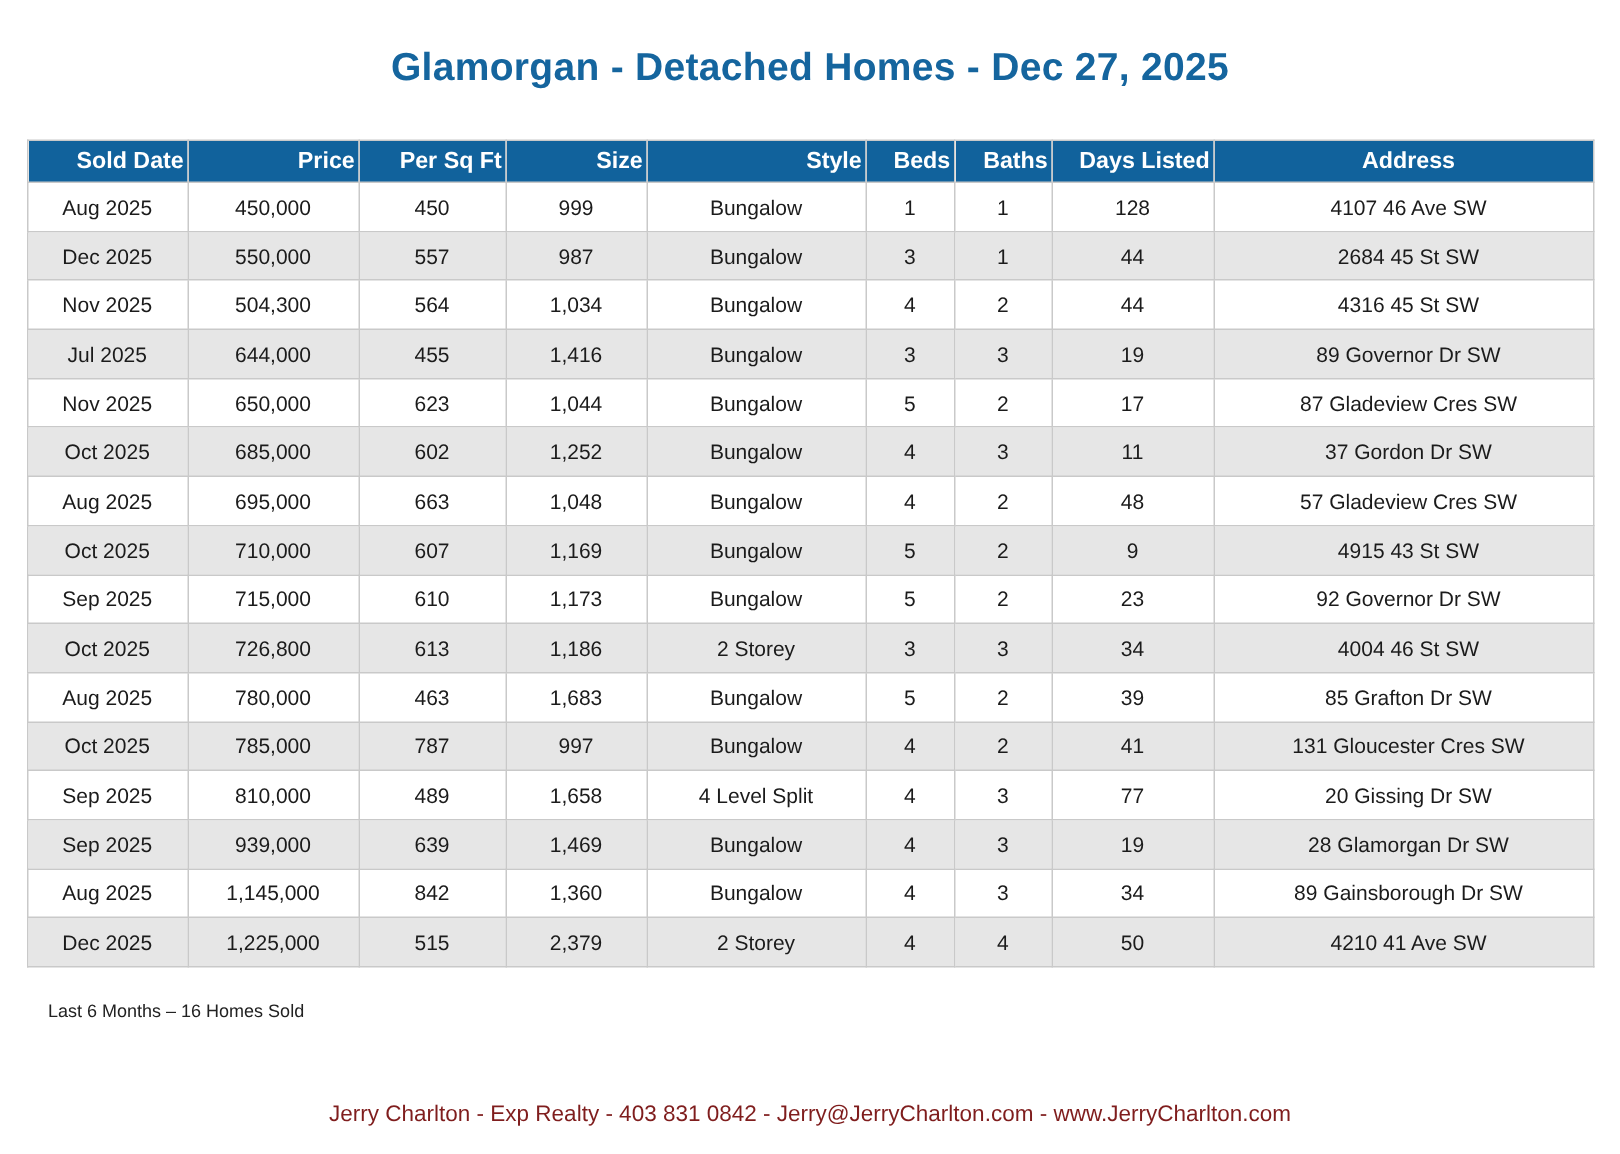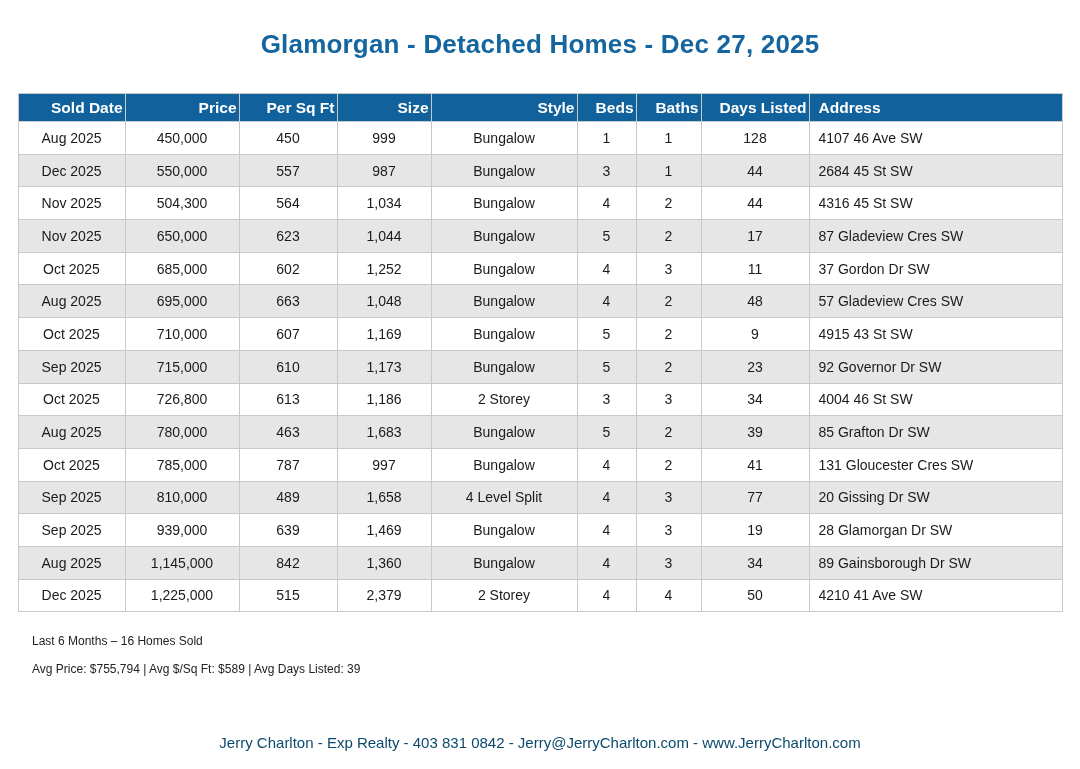--- a/index.html
+++ b/index.html
@@ -47,21 +47,21 @@
   table.listings td {
     font-size: 14px;
     color: #1b1b1b;
     text-align: center;
     height: 31.7px;
     padding: 0 2px;
     background: #ffffff;
   }
   table.listings tbody tr:nth-child(even) td { background: #E6E6E6; }
   table.listings th.addr, table.listings td.addr {
-    text-align: left;
+    text-align: center;
     padding-left: 9px;
   }
   
   col.c0 { width: 107px; }
   col.c1 { width: 114px; }
   col.c2 { width: 98px;  }
   col.c3 { width: 94px;  }
   col.c4 { width: 146px; }
   col.c5 { width: 59px;  }
   col.c6 { width: 65px;  }
@@ -76,21 +76,21 @@
     font-size: 12px;
     line-height: 19px;
   }
   .footer {
     position: absolute;
     left: 0;
     right: 0;
     bottom: 18px;
     text-align: center;
     font-size: 15px;
-    color: #0c4a6e;
+    color: #7f1d1d;
   }
 </style>
 </head>
 <body>
 
 <div class="page">
 
   <h1 class="title">Glamorgan - Detached Homes - Dec 27, 2025</h1>
 
   <table class="listings">
@@ -146,20 +146,31 @@
           <td>504,300</td>
           <td>564</td>
           <td>1,034</td>
           <td>Bungalow</td>
           <td>4</td>
           <td>2</td>
           <td>44</td>
           <td class="addr">4316 45 St SW</td>
         </tr>
         <tr>
+          <td>Jul 2025</td>
+          <td>644,000</td>
+          <td>455</td>
+          <td>1,416</td>
+          <td>Bungalow</td>
+          <td>3</td>
+          <td>3</td>
+          <td>19</td>
+          <td class="addr">89 Governor Dr SW</td>
+        </tr>
+        <tr>
           <td>Nov 2025</td>
           <td>650,000</td>
           <td>623</td>
           <td>1,044</td>
           <td>Bungalow</td>
           <td>5</td>
           <td>2</td>
           <td>17</td>
           <td class="addr">87 Gladeview Cres SW</td>
         </tr>
@@ -282,18 +293,17 @@
           <td>4</td>
           <td>4</td>
           <td>50</td>
           <td class="addr">4210 41 Ave SW</td>
         </tr>
       </tbody>
   </table>
 
   <div class="summary">
     <p>Last 6 Months – 16 Homes Sold</p>
-    <p>Avg Price: $755,794 | Avg $/Sq Ft: $589 | Avg Days Listed: 39</p>
   </div>
 
   <div class="footer">Jerry Charlton - Exp Realty - 403 831 0842 - Jerry@JerryCharlton.com - www.JerryCharlton.com</div>
 
 </div>
 
 </body></html>

